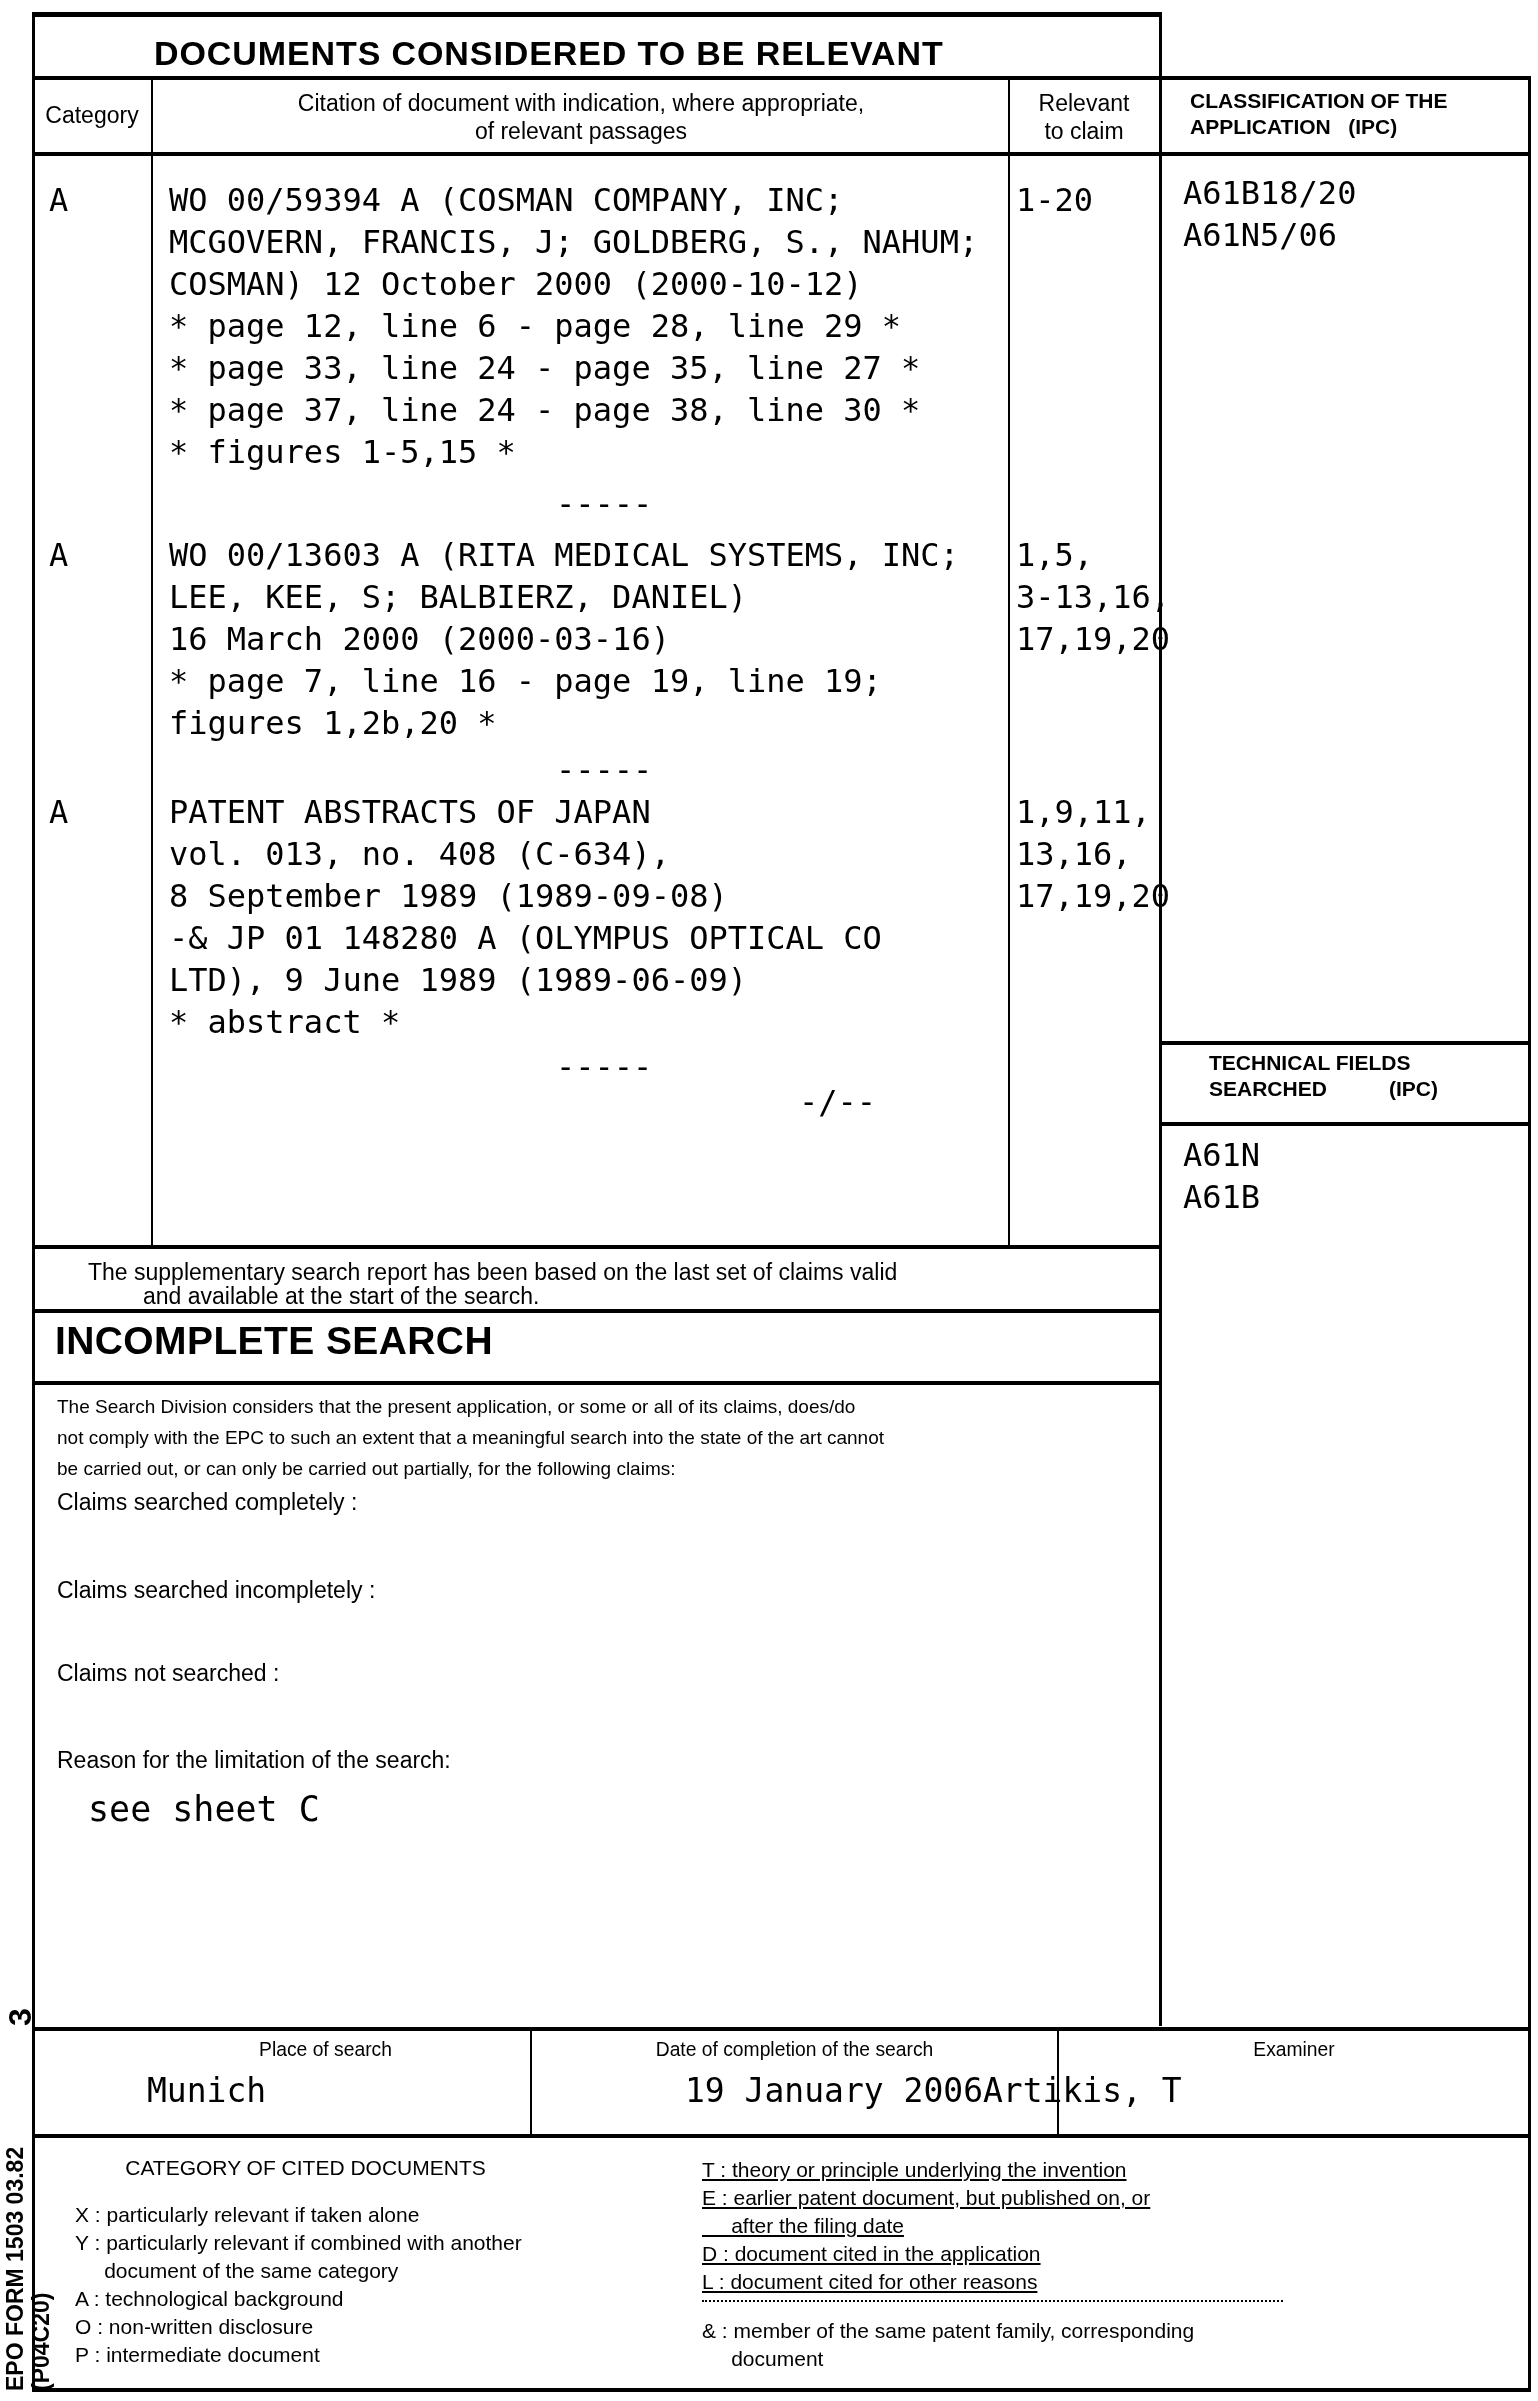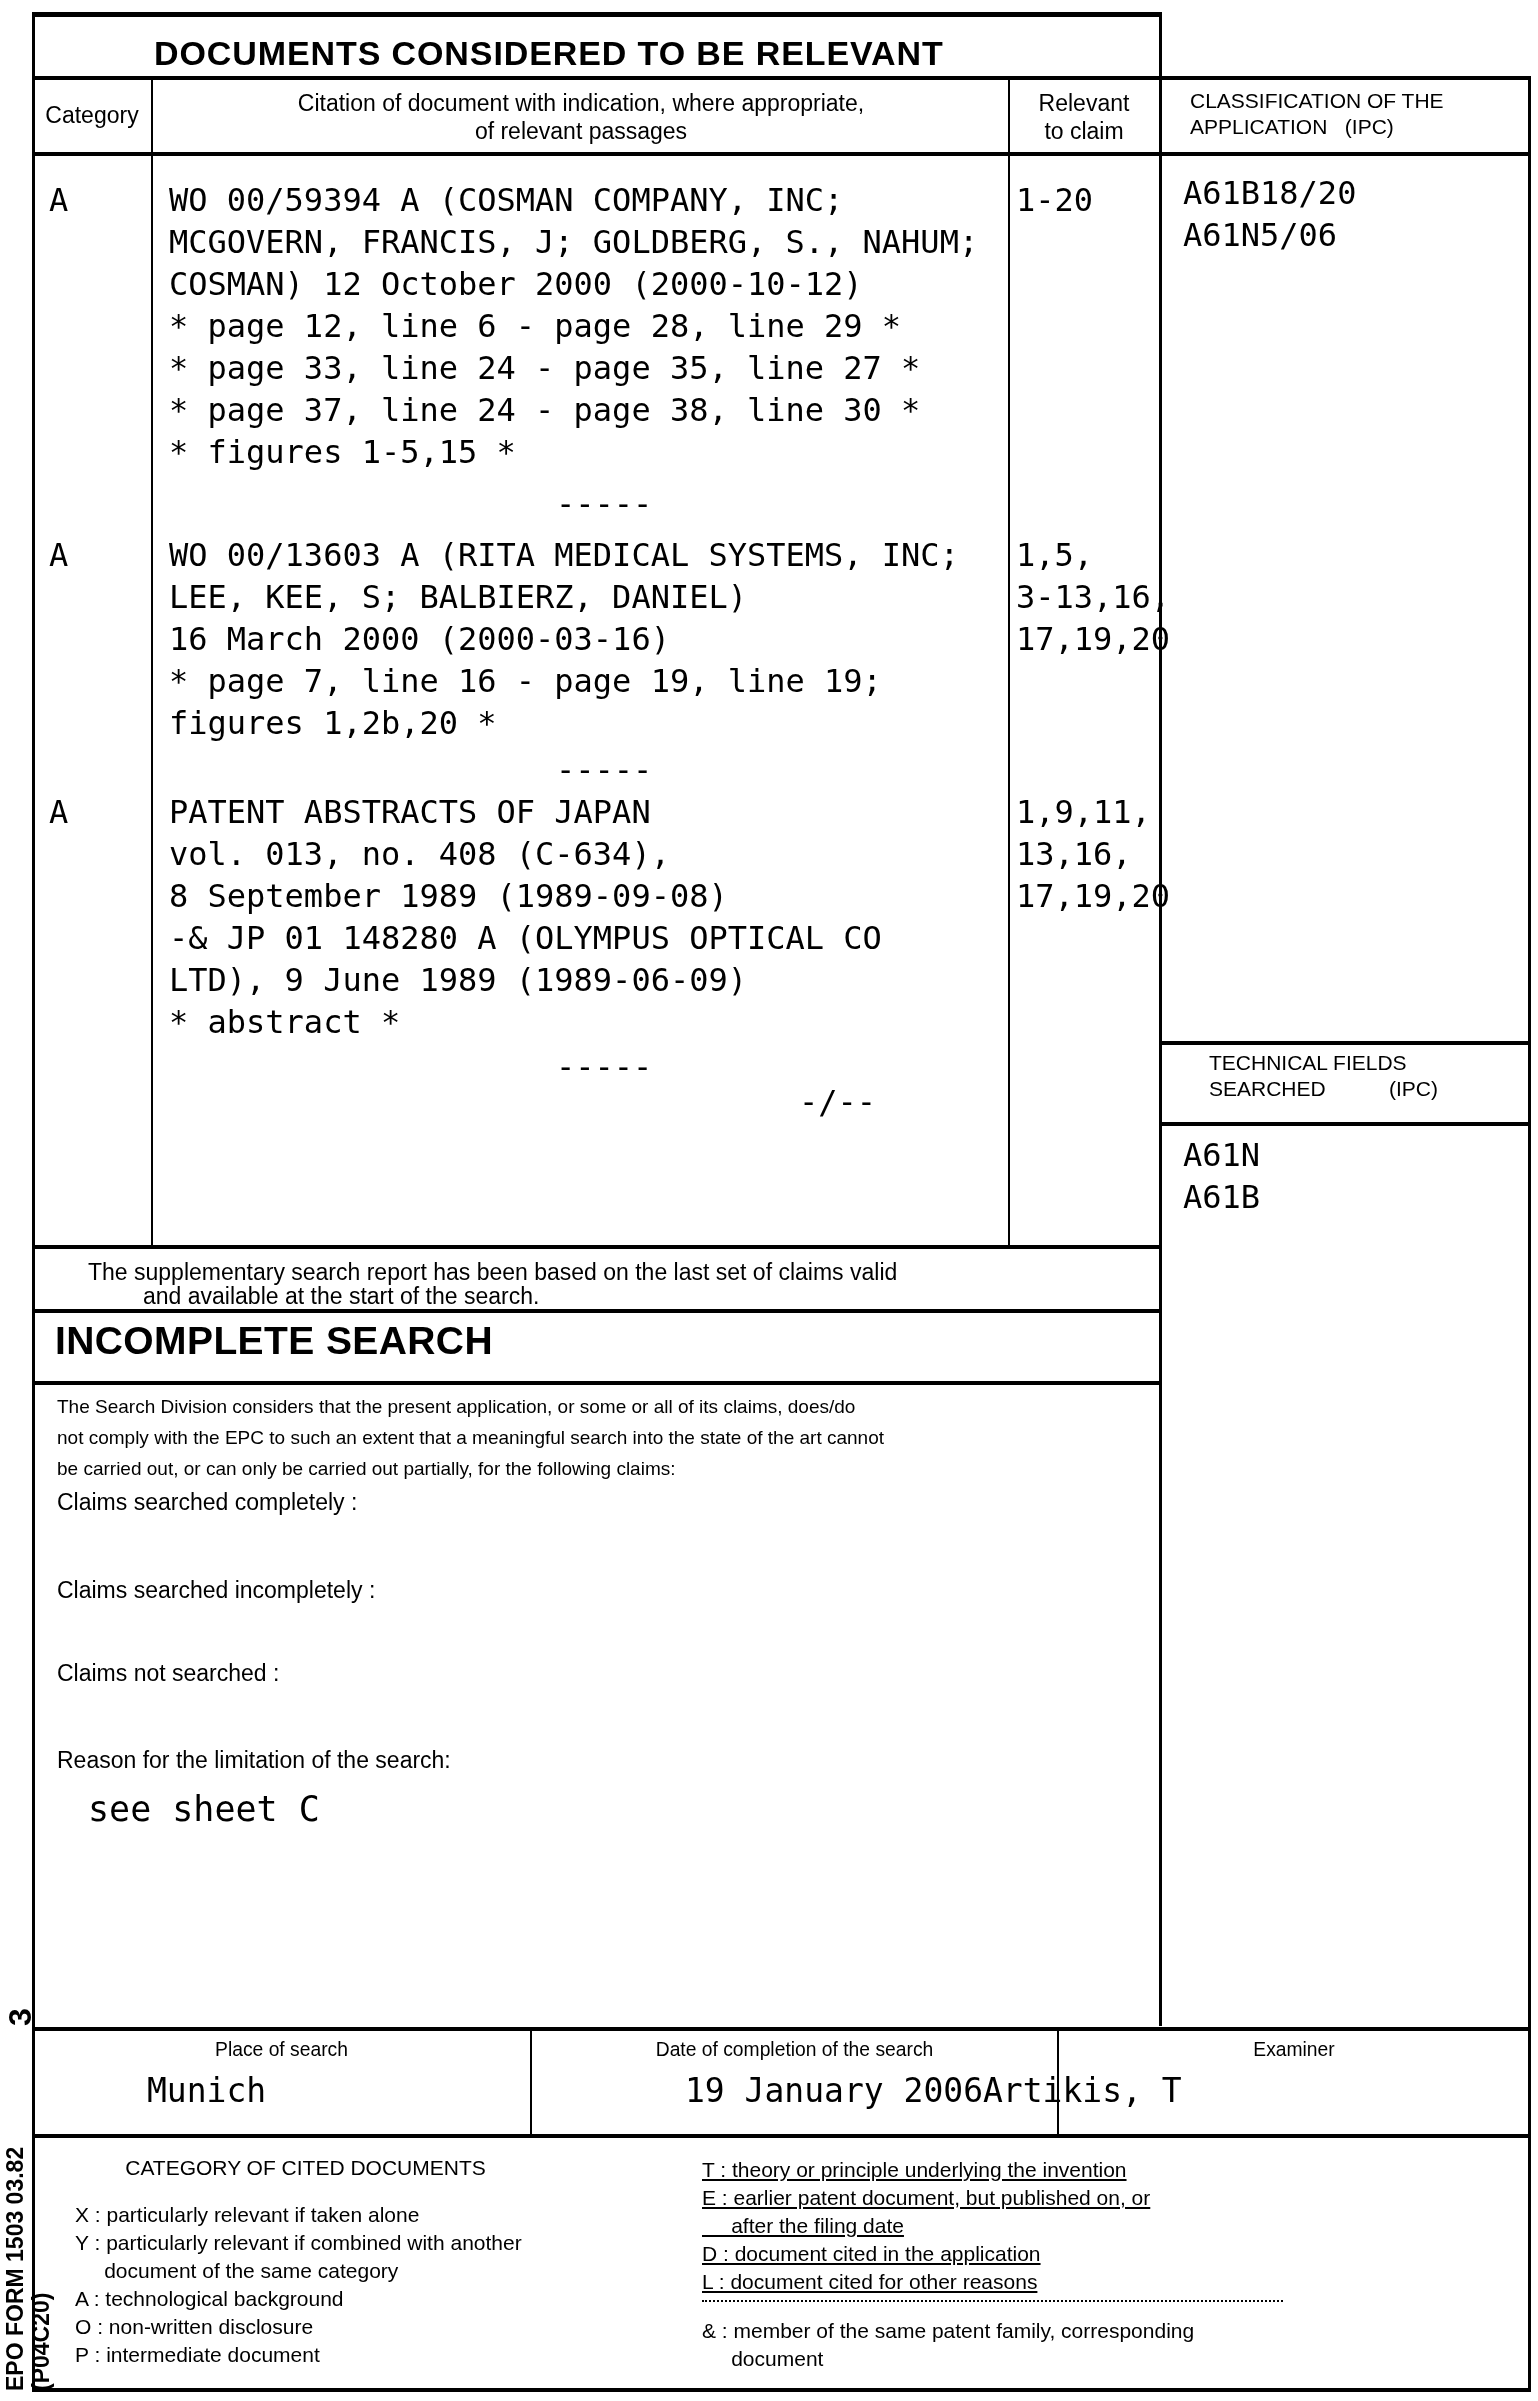--- a/index.html
+++ b/index.html
@@ -4,21 +4,21 @@
 <style>
   html,body{margin:0;padding:0;background:#e8e8e8;}
   .page{position:relative;width:1539px;height:2401px;background:#ffffff;color:#000;overflow:hidden;}
   .abs{position:absolute;}
   .line{position:absolute;background:#000;}
   .sans{font-family:"Liberation Sans",sans-serif;}
   .mono{font-family:"DejaVu Sans Mono",monospace;white-space:pre;}
   .t22{font-size:19.3px;line-height:23px;}
   .t24{font-size:21px;line-height:24.6px;}
   .t26{font-size:23px;line-height:26px;}
-  .b24{font-size:21px;line-height:26px;font-weight:normal;}
+  .b24{font-size:21px;line-height:26px;font-weight:bold;}
   .body26{font-size:19px;line-height:31px;white-space:pre;}
   .leg{font-size:21px;line-height:28px;white-space:pre;}
   .m36{font-size:32px;line-height:42px;}
   .m38{font-size:33px;line-height:39px;}
   .m40{font-size:35px;line-height:40px;}
   .title{font-size:34px;line-height:37px;font-weight:bold;letter-spacing:0.9px;}
   .bighead{font-size:39px;line-height:42px;font-weight:bold;letter-spacing:0.4px;}
   .ctr{text-align:center;}
   .rot{transform-origin:0 0;transform:rotate(-90deg);}
   .dotted{position:absolute;border-bottom:2.6px dotted #000;height:0;}
@@ -107,21 +107,21 @@
   <div class="abs sans bighead" style="left:55px;top:1320px;">INCOMPLETE SEARCH</div>
   <div class="abs sans body26" style="left:57px;top:1391px;">The Search Division considers that the present application, or some or all of its claims, does/do
 not comply with the EPC to such an extent that a meaningful search into the state of the art cannot
 be carried out, or can only be carried out partially, for the following claims:</div>
   <div class="abs sans t26" style="left:57px;top:1489px;">Claims searched completely :</div>
   <div class="abs sans t26" style="left:57px;top:1577px;">Claims searched incompletely :</div>
   <div class="abs sans t26" style="left:57px;top:1660px;">Claims not searched :</div>
   <div class="abs sans t26" style="left:57px;top:1747px;">Reason for the limitation of the search:</div>
   <div class="abs mono m40" style="left:88px;top:1789px;">see sheet C</div>
 
-  <div class="abs sans t22 ctr" style="left:33px;top:2038px;width:497px;">Place of search</div>
+  <div class="abs sans t22 ctr" style="left:33px;top:2038px;width:497px;padding-left:44px;">Place of search</div>
   <div class="abs sans t22 ctr" style="left:532px;top:2038px;width:525px;">Date of completion of the search</div>
   <div class="abs sans t22 ctr" style="left:1059px;top:2038px;width:470px;">Examiner</div>
   <div class="abs mono m38" style="left:147px;top:2071px;">Munich</div>
   <div class="abs mono m38" style="left:685px;top:2071px;">19 January 2006</div>
   <div class="abs mono m38" style="left:983px;top:2071px;">Artikis, T</div>
 
   <div class="abs sans t24 ctr" style="left:75px;top:2156px;width:461px;">CATEGORY OF CITED DOCUMENTS</div>
   <div class="abs sans leg" style="left:75px;top:2201px;">X : particularly relevant if taken alone
 Y : particularly relevant if combined with another
      document of the same category

